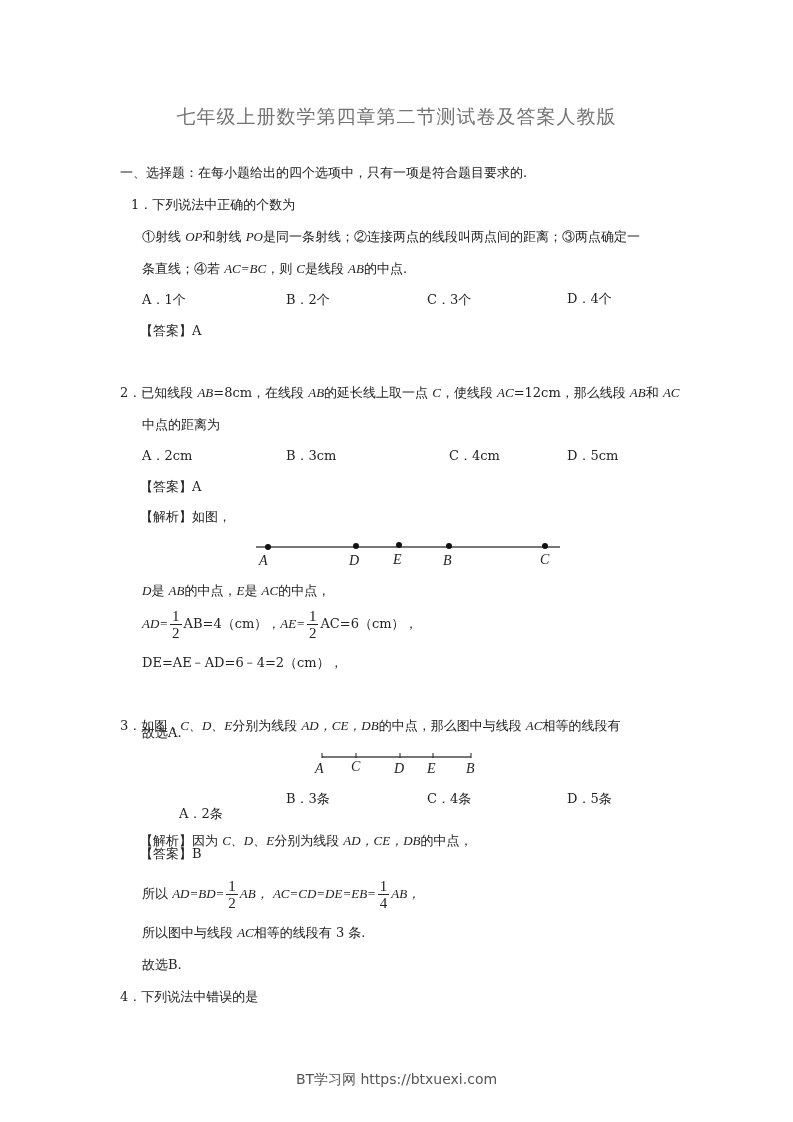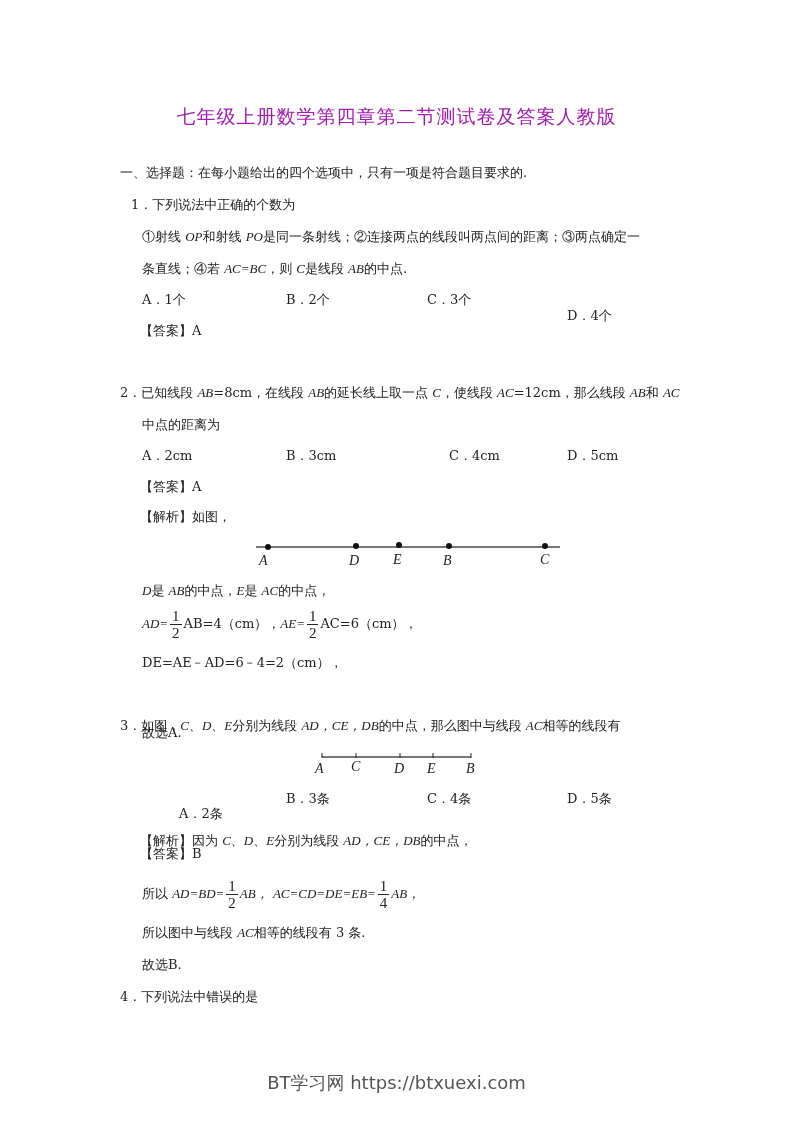--- a/index.html
+++ b/index.html
@@ -2,47 +2,47 @@
 <html><head>
 <meta charset="utf-8">
 <style>
   html, body { margin: 0; padding: 0; background: #ffffff; }
   body {
     width: 793px; height: 1122px; position: relative; overflow: hidden;
     font-family: "DejaVu Serif", "Liberation Serif", serif;
     color: #222222; font-size: 13px;
   }
   .abs { position: absolute; white-space: nowrap; }
-  .title { left: 0; width: 793px; text-align: center; top: 104px; font-size: 19px; color: #a21caf; letter-spacing: 1px; }
+  .title { left: 0; width: 793px; text-align: center; top: 104px; font-size: 19px; color: #737373; letter-spacing: 1px; }
   .line { font-size: 13px; line-height: 18px; }
   i, .it { font-style: italic; font-family: "Liberation Serif", serif; }
   .frac { display: inline-block; vertical-align: middle; text-align: center; font-family: "Liberation Serif", serif; font-size: 15px; line-height: 16px; margin: 0 2px; }
   .frac span { display: block; }
   .frac .num { border-bottom: 1px solid #222; padding: 0 2px; }
-  .footer { left: 0; width: 793px; text-align: center; top: 1071px; font-family: "DejaVu Sans", sans-serif; font-size: 18px; color: #555; }
+  .footer { left: 0; width: 793px; text-align: center; top: 1071px; font-family: "DejaVu Sans", sans-serif; font-size: 14px; color: #555; }
   svg text { font-family: "Liberation Serif", serif; font-style: italic; font-size: 14px; fill: #222; }
 </style>
 </head>
 <body>
 
 <div class="abs title">七年级上册数学第四章第二节测试卷及答案人教版</div>
 
 <div class="abs line" style="left:120px;top:164px;">一、选择题：在每小题给出的四个选项中，只有一项是符合题目要求的.</div>
 
 <div class="abs line" style="left:120px;top:196px;margin-left:11px;">1．下列说法中正确的个数为</div>
 <div class="abs line" style="left:142px;top:228px;">
   <span>①射线 </span><i>OP</i><span>和射线 </span><i>PO</i><span>是同一条射线；②连接两点的线段叫两点间的距离；③两点确定一</span>
 </div>
 <div class="abs line" style="left:142px;top:260px;">
   <span>条直线；④若 </span><i>AC=BC</i><span>，则 </span><i>C</i><span>是线段 </span><i>AB</i><span>的中点.</span>
 </div>
 <div class="abs line" style="left:142px;top:291px;">A．1个</div>
 <div class="abs line" style="left:286px;top:291px;">B．2个</div>
 <div class="abs line" style="left:427px;top:291px;">C．3个</div>
-<div class="abs line" style="left:567px;top:307px;">D．4个</div>
+<div class="abs line" style="left:567px;top:290px;">D．4个</div>
 <div class="abs line" style="left:140px;top:322px;">【答案】A</div>
 
 <div class="abs line" style="left:120px;top:384px;">
   <span>2．已知线段 </span><i>AB</i><span>=8cm，在线段 </span><i>AB</i><span>的延长线上取一点 </span><i>C</i><span>，使线段 </span><i>AC</i><span>=12cm，那么线段 </span><i>AB</i><span>和 </span><i>AC</i>
 </div>
 <div class="abs line" style="left:142px;top:416px;">中点的距离为</div>
 <div class="abs line" style="left:142px;top:447px;">A．2cm</div>
 <div class="abs line" style="left:286px;top:447px;">B．3cm</div>
 <div class="abs line" style="left:449px;top:447px;">C．4cm</div>
 <div class="abs line" style="left:567px;top:447px;">D．5cm</div>

